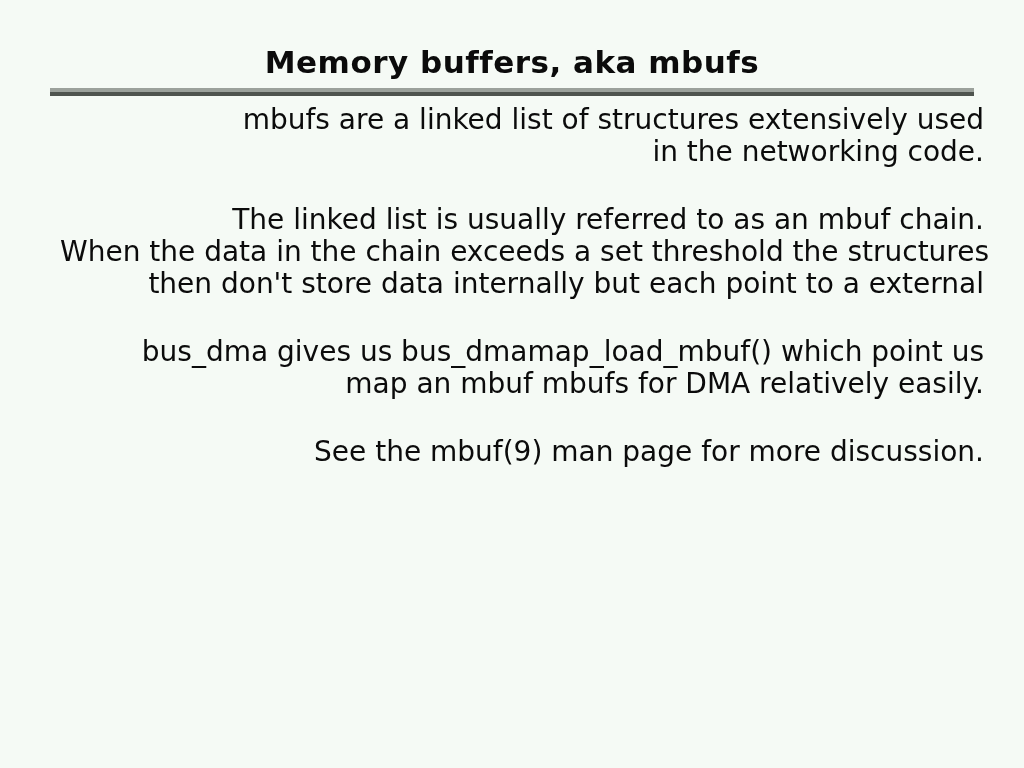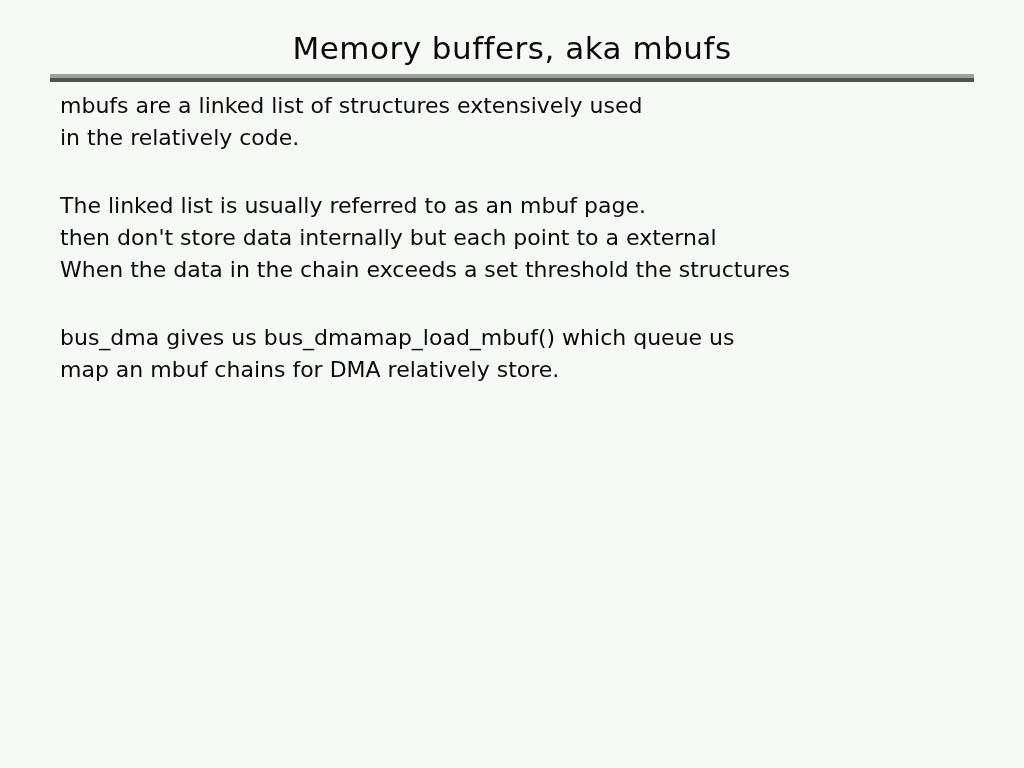--- a/index.html
+++ b/index.html
@@ -19,72 +19,76 @@
     color: var(--text);
     font-family: "DejaVu Sans", "Liberation Sans", sans-serif;
   }
   .slide {
     position: relative;
     width: 1024px;
     height: 768px;
     background: var(--bg);
   }
   .slide-title {
-    padding-top: 28px;
+    padding-top: 42px;
     text-align: center;
     font-size: 31px;
-    font-weight: normal;
+    font-weight: bold;
     letter-spacing: 0.5px;
     line-height: 1.3;
     color: var(--text);
   }
   .title-rule {
     margin: 6px 50px 0 50px;
     width: 924px;
   }
   .title-rule .rule-top {
     height: 4px;
     background: var(--rule-top);
   }
   .title-rule .rule-bottom {
     height: 4px;
     background: var(--rule-bottom);
   }
   .slide-body {
     margin: 8px 40px 0 60px;
-    font-size: 22px;
+    font-size: 28px;
     line-height: 32px;
     font-weight: normal;
+    text-align: right;
   }
   .paragraph {
     margin-bottom: 36px;
   }
   .line {
     white-space: nowrap;
   }
 </style>
 </head>
 <body>
 
 <div class="slide">
   <div class="slide-title">Memory buffers, aka mbufs</div>
   <div class="title-rule">
     <div class="rule-top"></div>
     <div class="rule-bottom"></div>
   </div>
   <div class="slide-body">
       <div class="paragraph">
         <div class="line">mbufs are a linked list of structures extensively used</div>
-        <div class="line">in the relatively code.</div>
+        <div class="line">in the networking code.</div>
       </div>
       <div class="paragraph">
-        <div class="line">The linked list is usually referred to as an mbuf page.</div>
+        <div class="line">The linked list is usually referred to as an mbuf chain.</div>
+        <div class="line">When the data in the chain exceeds a set threshold the structures</div>
         <div class="line">then don't store data internally but each point to a external</div>
-        <div class="line">When the data in the chain exceeds a set threshold the structures</div>
       </div>
       <div class="paragraph">
       </div>
       <div class="paragraph">
-        <div class="line">bus_dma gives us bus_dmamap_load_mbuf() which queue us</div>
-        <div class="line">map an mbuf chains for DMA relatively store.</div>
+        <div class="line">bus_dma gives us bus_dmamap_load_mbuf() which point us</div>
+        <div class="line">map an mbuf mbufs for DMA relatively easily.</div>
+      </div>
+      <div class="paragraph">
+        <div class="line">See the mbuf(9) man page for more discussion.</div>
       </div>
     </div>
 </div>
 
 </body></html>

